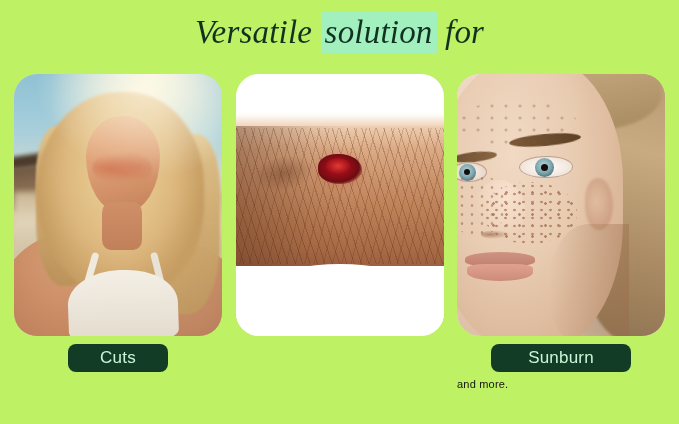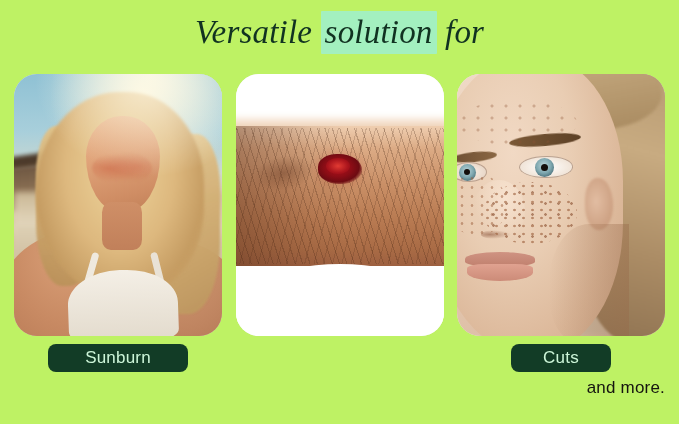--- a/index.html
+++ b/index.html
@@ -329,22 +329,22 @@
     white-space:nowrap;
     box-sizing:border-box;
     text-align:center;
   }
   .chip.w-sunburn{min-width:140px;}
   .chip.w-cuts{min-width:100px;}
   .chip.w-rashes{min-width:138px;}
 
   .andmore{
     position:absolute;left:457px;top:378px;width:208px;
-    text-align:right;
-    font-size:17px;
+    text-align:left;
+    font-size:11px;
     color:#15150f;
     letter-spacing:.2px;
   }
 </style>
 </head>
 <body>
 
 <div class="page">
 
   <div class="headline">
@@ -411,22 +411,22 @@
         <div class="freckles3"></div>
         <div class="freckles2"></div>
         <div class="freckles"></div>
       </div>
     </div>
 
   </div>
 
   <div class="labels">
     <div class="labelcell">
+      <div class="chip w-cuts">Cuts</div>
+    </div>
+    <div class="labelcell">
       <div class="chip w-sunburn">Sunburn</div>
     </div>
-    <div class="labelcell">
-      <div class="chip w-cuts">Cuts</div>
-    </div>
   </div>
 
   <div class="andmore">and more.</div>
 
 </div>
 
 </body></html>

